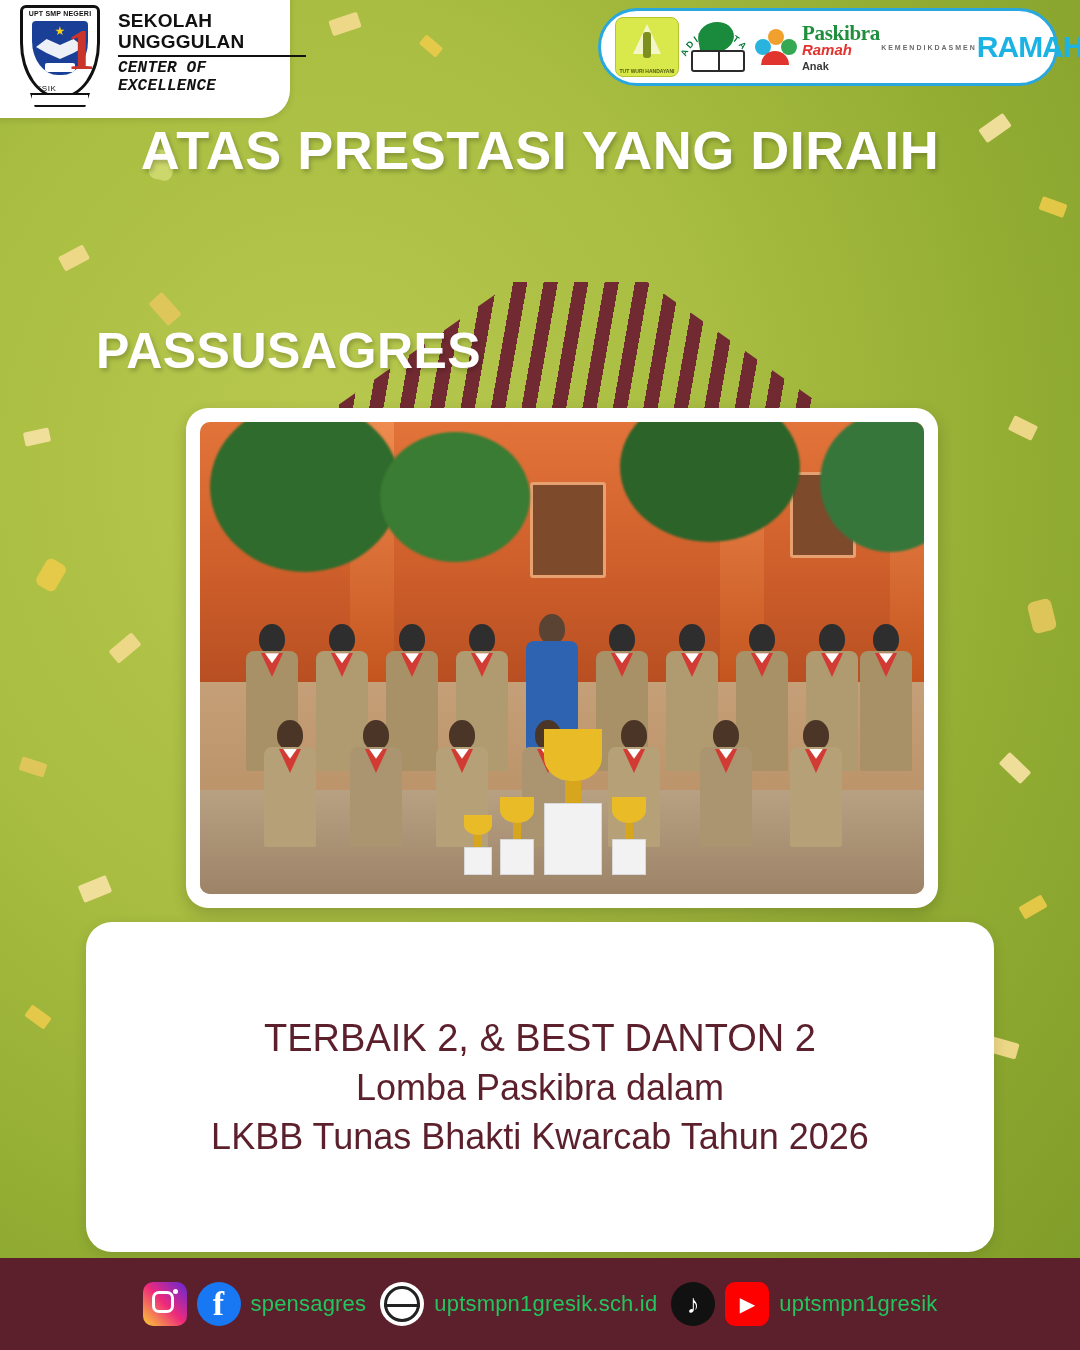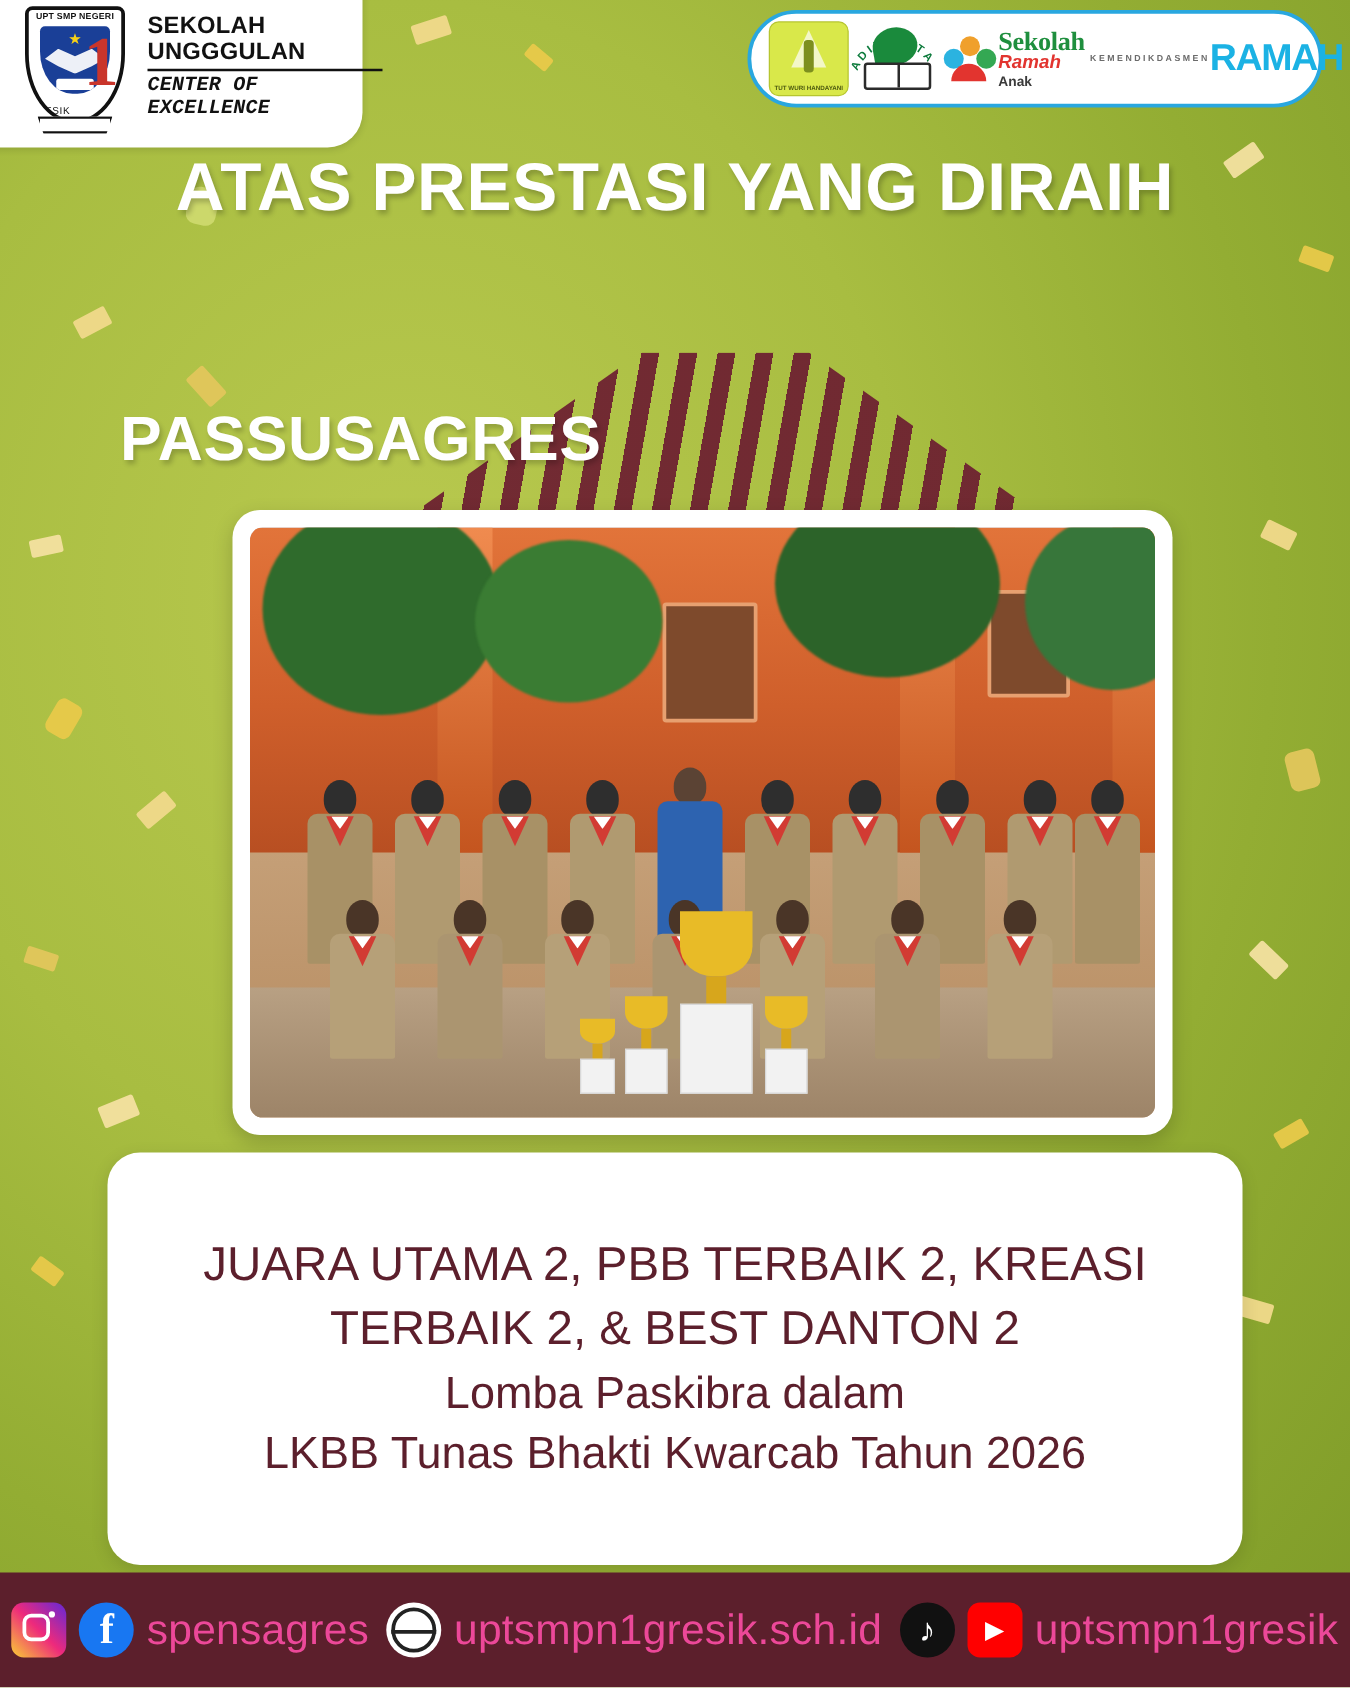--- a/index.html
+++ b/index.html
@@ -448,22 +448,22 @@
     align-items: center;
     justify-content: center;
     gap: 14px;
   }
   .f-item {
     display: flex;
     align-items: center;
     gap: 10px;
   }
   .f-text {
-    color: #ec4899;
-    font-size: 34px;
+    color: #22c55e;
+    font-size: 22px;
     letter-spacing: .2px;
   }
   .ic {
     width: 44px; height: 44px;
     border-radius: 10px;
     display: inline-block;
     position: relative;
     flex: 0 0 auto;
   }
   .ic-ig {
@@ -599,21 +599,21 @@
       </div>
     </div>
     <div class="p-logo sekolah-ramah">
       <div class="sr-mark">
         <div class="sr-dot" style="left:2px;top:14px;width:16px;height:16px;background:#2bb3e0;"></div>
         <div class="sr-dot" style="left:15px;top:4px;width:16px;height:16px;background:#f0a02c;"></div>
         <div class="sr-dot" style="left:28px;top:14px;width:16px;height:16px;background:#34a853;"></div>
         <div class="sr-dot" style="left:8px;top:26px;width:28px;height:14px;background:#e2342f;border-radius:14px 14px 0 0;"></div>
       </div>
       <div class="sr-text-stack">
-        <div class="sr-top">Sekolah</div>
+        <div class="sr-top">Paskibra</div>
         <div class="sr-bot">
           <span>Ramah</span>
           <small>Anak</small>
         </div>
       </div>
     </div>
     <div class="p-logo ramah-block">
       <div class="ramah-kem">KEMENDIKDASMEN</div>
       <div class="ramah-word">RAMAH</div>
     </div>
@@ -760,21 +760,20 @@
       </div>
       <div class="trophy" style="left:264px;bottom:4%;width:28px;">
         <div class="t-cup" style="height:20px;"></div>
         <div class="t-stem" style="height:12px;"></div>
         <div class="t-base" style="height:26px;"></div>
       </div>
     </div>
   </div>
 
   <div class="caption-card">
-    <div class="cap-l1">JUARA UTAMA 2, PBB TERBAIK 2, KREASI</div>
     <div class="cap-l2">TERBAIK 2, &amp; BEST DANTON 2</div>
     <div class="cap-l3">Lomba Paskibra dalam</div>
     <div class="cap-l4">LKBB Tunas Bhakti Kwarcab Tahun 2026</div>
   </div>
 
   <div class="footer">
     <div class="f-item">
       <span class="ic ic-ig"></span>
       <span class="ic ic-fb">f</span>
       <span class="f-text">spensagres</span>

